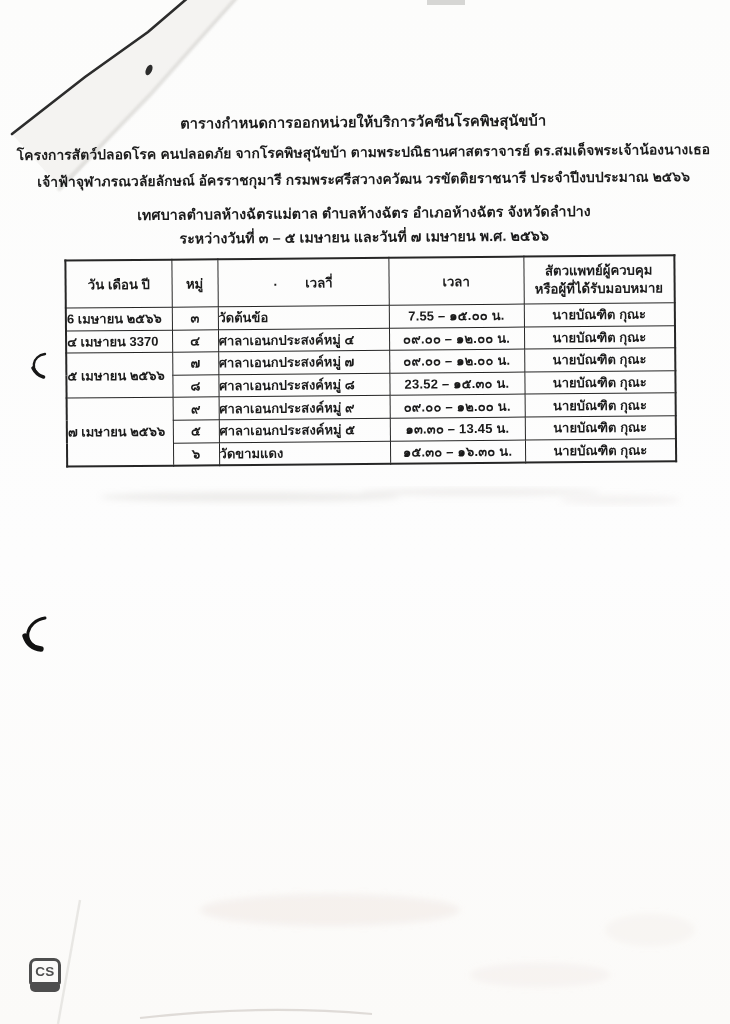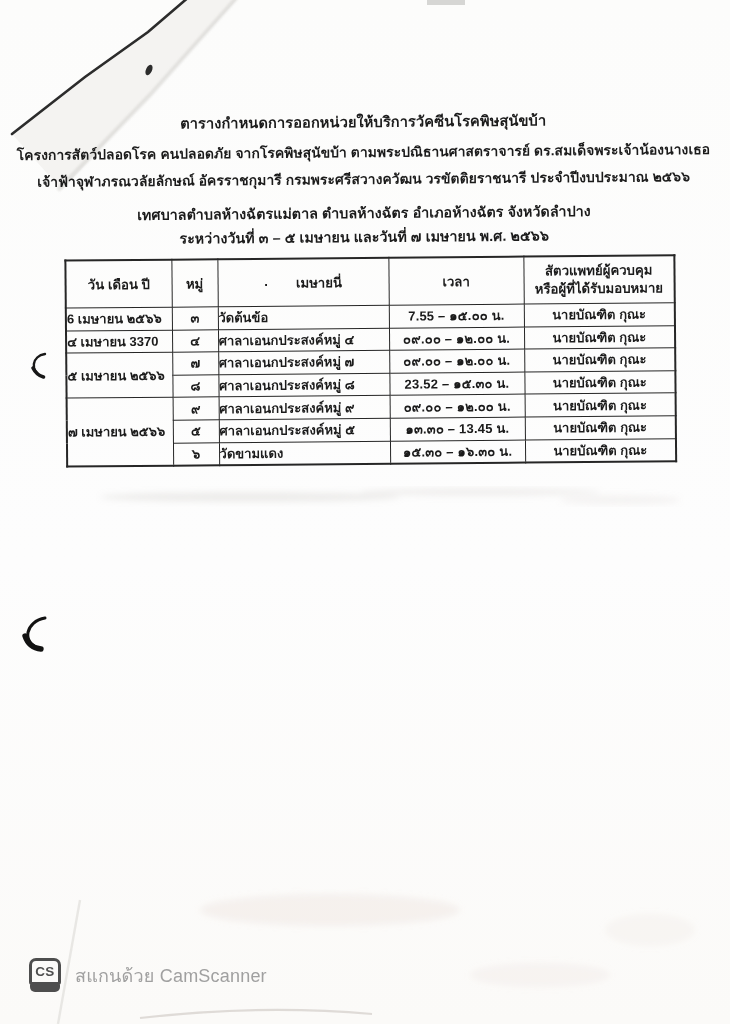--- a/index.html
+++ b/index.html
@@ -33,21 +33,21 @@
   th.vet-h{font-size:12.7px;line-height:1.4;white-space:normal;}
   th.place-h .dot{display:inline-block;margin-right:28px;transform:translateY(-2px);}
   .c-date{text-align:left;padding-left:9px;}
   .c-moo{text-align:center;}
   .c-place{text-align:left;padding-left:7px;}
   .c-time{text-align:center;font-size:12.8px;letter-spacing:.2px;}
   .c-vet{text-align:center;}
 
   .artifacts{position:absolute;inset:0;pointer-events:none;}
 
-  .footer{position:absolute;left:28px;top:958px;display:flex;align-items:center;gap:13px;}
+  .footer{position:absolute;left:28px;top:958px;display:flex;align-items:center;}
   .cs-badge{width:34px;display:flex;flex-direction:column;align-items:center;}
   .cs-box{
     width:26px;height:21px;border:3.2px solid var(--badge-gray,#4e4e4e);
     border-radius:7px 7px 3px 3px;display:flex;align-items:center;justify-content:center;
     font-size:13.5px;font-weight:700;color:var(--badge-gray,#4e4e4e);letter-spacing:.3px;
   }
   .cs-bar{width:30px;height:8px;background:var(--badge-gray,#4e4e4e);border-radius:1px 1px 5px 5px;margin-top:-1px;}
   .cs-text{font-size:18px;color:var(--watermark-gray,#a0a0a0);font-weight:400;letter-spacing:.2px;}
 </style>
 </head>
@@ -106,21 +106,21 @@
       <col style="width:106px">
         <col style="width:46px">
         <col style="width:171px">
         <col style="width:135px">
         <col style="width:151px">
     </colgroup>
     <thead>
       <tr>
         <th>วัน เดือน ปี</th>
         <th>หมู่</th>
-        <th class="place-h"><span class="dot">.</span><span>เมษายนี่</span></th>
+        <th class="place-h"><span class="dot">.</span><span>เวลาี่</span></th>
         <th>เวลา</th>
         <th class="vet-h">
           <div>สัตวแพทย์ผู้ควบคุม</div>
           <div>หรือผู้ที่ได้รับมอบหมาย</div>
         </th>
       </tr>
     </thead>
     <tbody>
         <tr>
           <td rowspan="1" class="c-date">6 เมษายน ๒๕๖๖</td>
@@ -170,14 +170,13 @@
         </tr>
       </tbody>
   </table>
 </div>
 
 <div class="footer">
   <div class="cs-badge">
     <div class="cs-box">CS</div>
     <div class="cs-bar"></div>
   </div>
-  <div class="cs-text">สแกนด้วย CamScanner</div>
 </div>
 
 </body></html>

